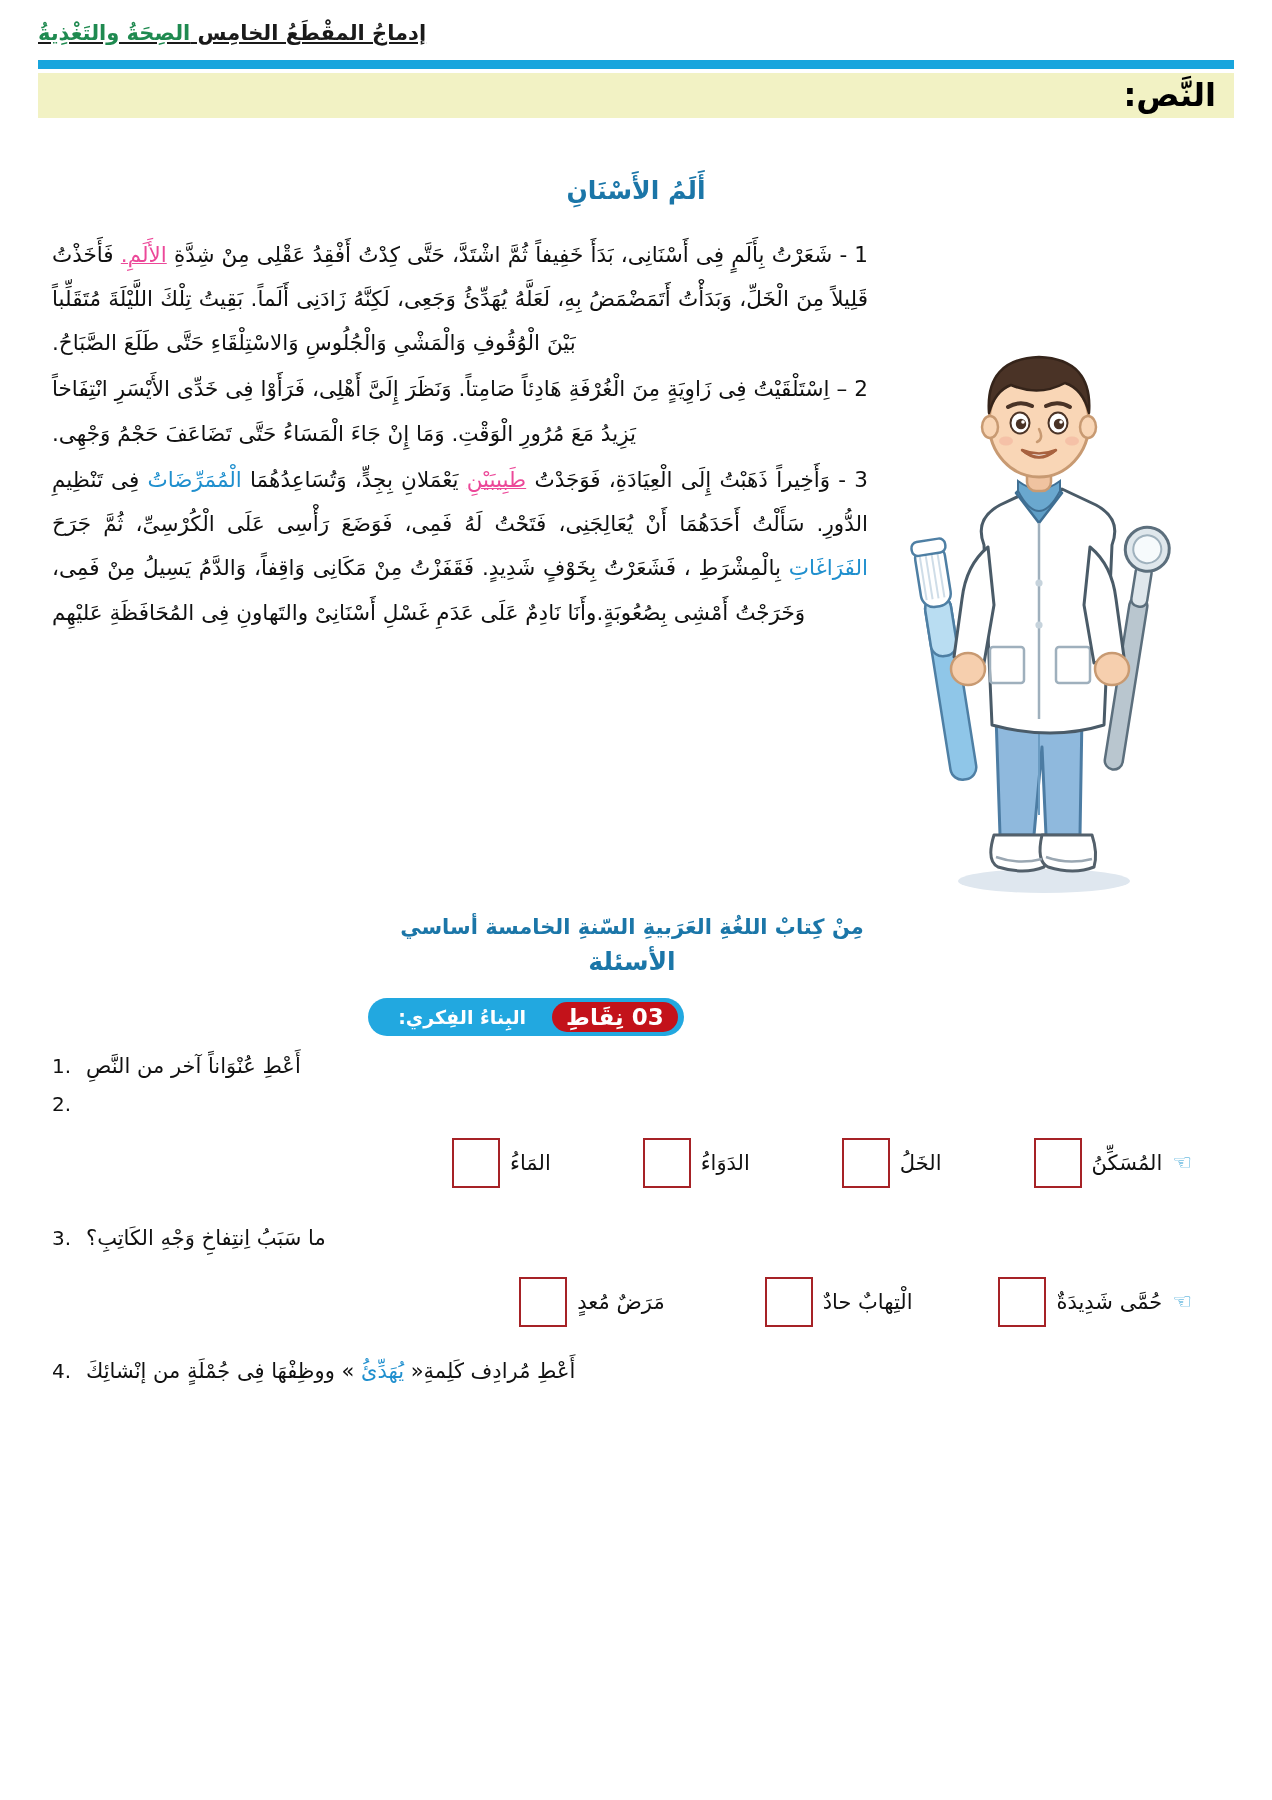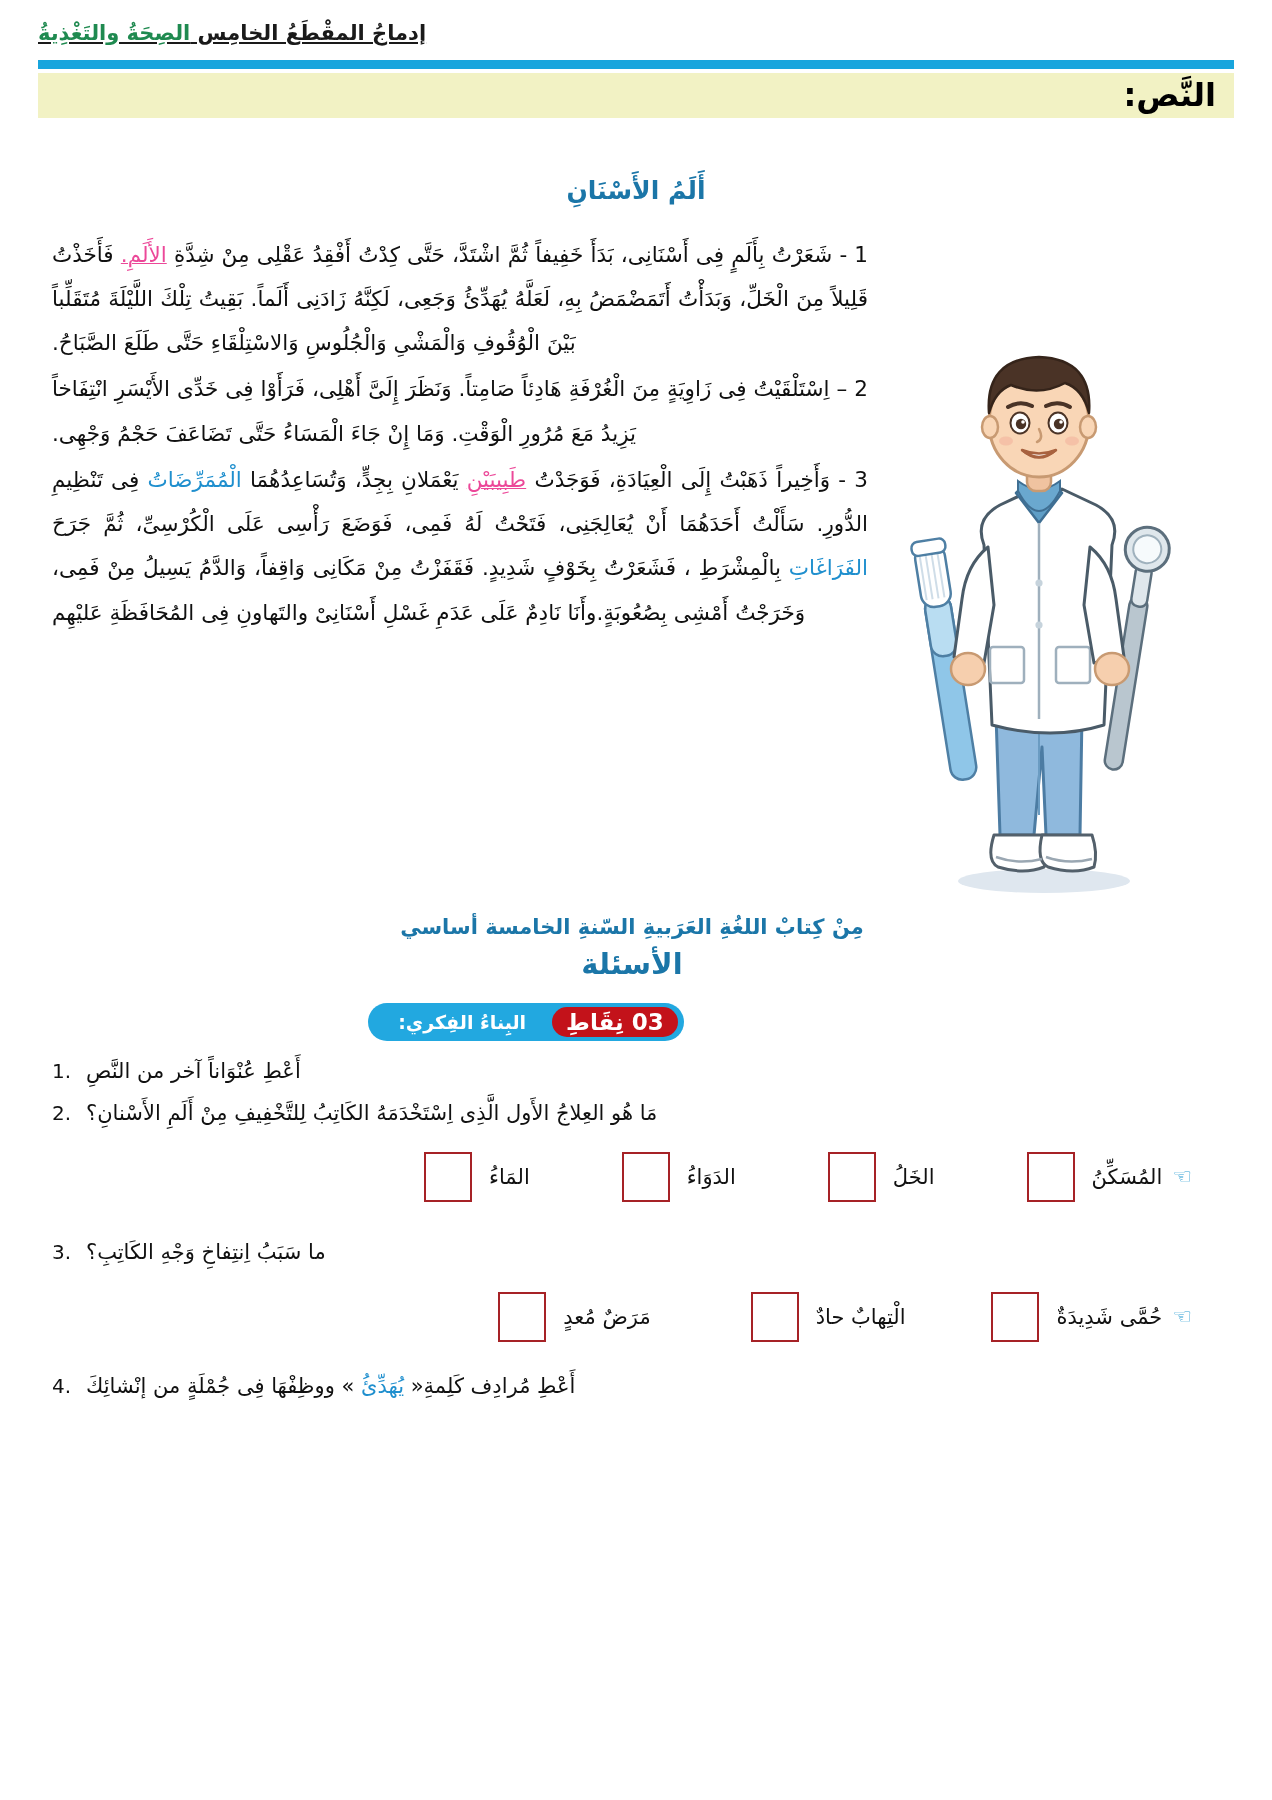--- a/index.html
+++ b/index.html
@@ -117,21 +117,21 @@
     text-align: center;
     font-size: 21px;
     font-weight: 700;
     color: #1b76a8;
     margin: 16px 0 0 0;
     line-height: 1.55;
   }
   .questions-heading {
     direction: rtl;
     text-align: center;
-    font-size: 29px;
+    font-size: 25px;
     font-weight: 700;
     color: #1b76a8;
     margin: 4px 0 0 0;
   }
 
   
   .badge-row {
     display: flex;
     justify-content: center;
     margin: 22px 0 0 0;
@@ -214,21 +214,21 @@
   .hand-icon {
     color: #2f9fd4;
     font-size: 22px;
     margin-left: 10px;
     line-height: 1;
   }
   .option {
     display: flex;
     direction: rtl;
     align-items: center;
-    gap: 17px;
+    gap: 10px;
   }
   .option-label {
     font-size: 21px;
     color: #111111;
     white-space: nowrap;
   }
   .option-box {
     width: 48px;
     height: 50px;
     border: 2.5px solid #a62226;
@@ -369,21 +369,20 @@
 </div>
 
 <div class="questions">
 
   <div class="q-item">
     <span class="q-text">أَعْطِ عُنْوَاناً آخر من النَّصِ</span>
     <span class="q-num">1.</span>
   </div>
 
   <div class="q-item">
-    <span class="q-text">مَا هُو العِلاجُ الأَول الَّذِى اِسْتَخْدَمَهُ الكَاتِبُ لِلتَّخْفِيفِ مِنْ أَلَمِ الأَسْنانِ؟</span>
     <span class="q-num">2.</span>
   </div>
 
   <div class="options-row">
     <span class="hand-icon">☜</span>
     <span class="option">
       <span class="option-label">المُسَكِّنُ</span>
       <span class="option-box"></span>
     </span>
     <span class="spacer-a"></span>

